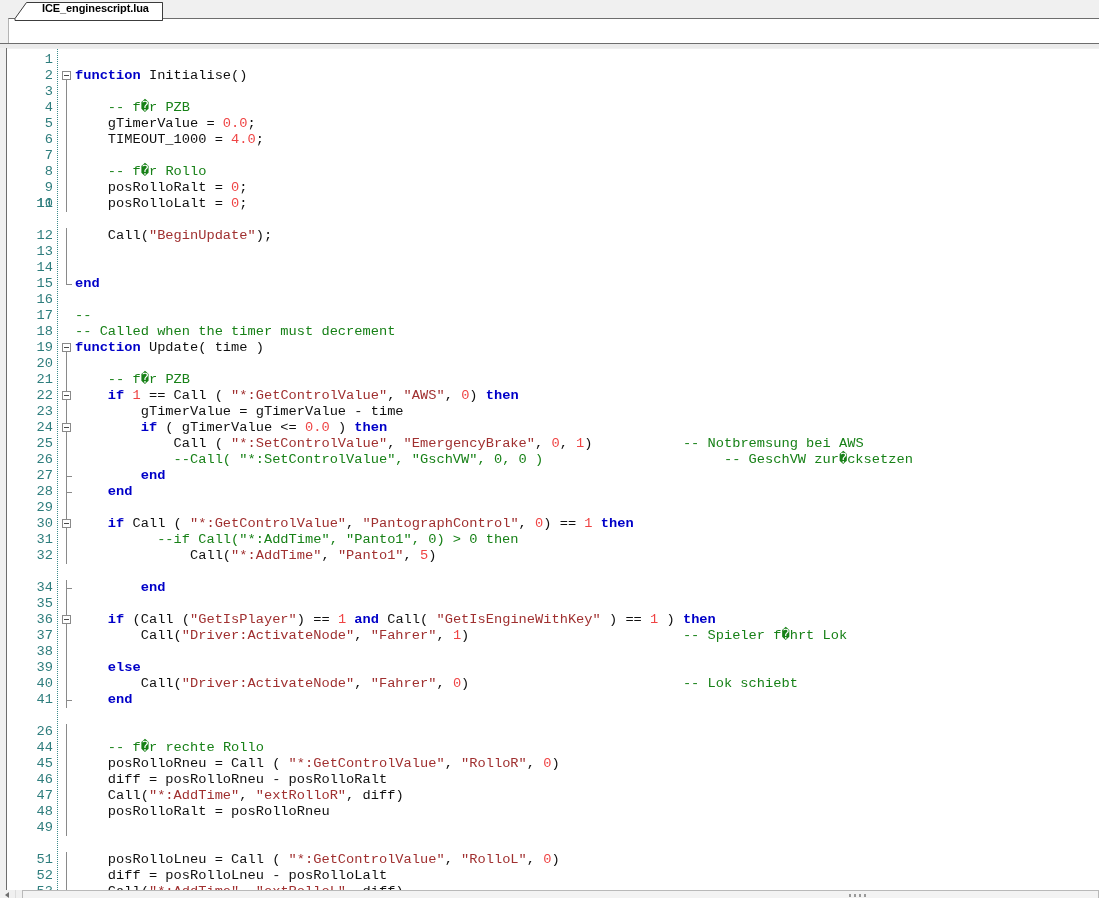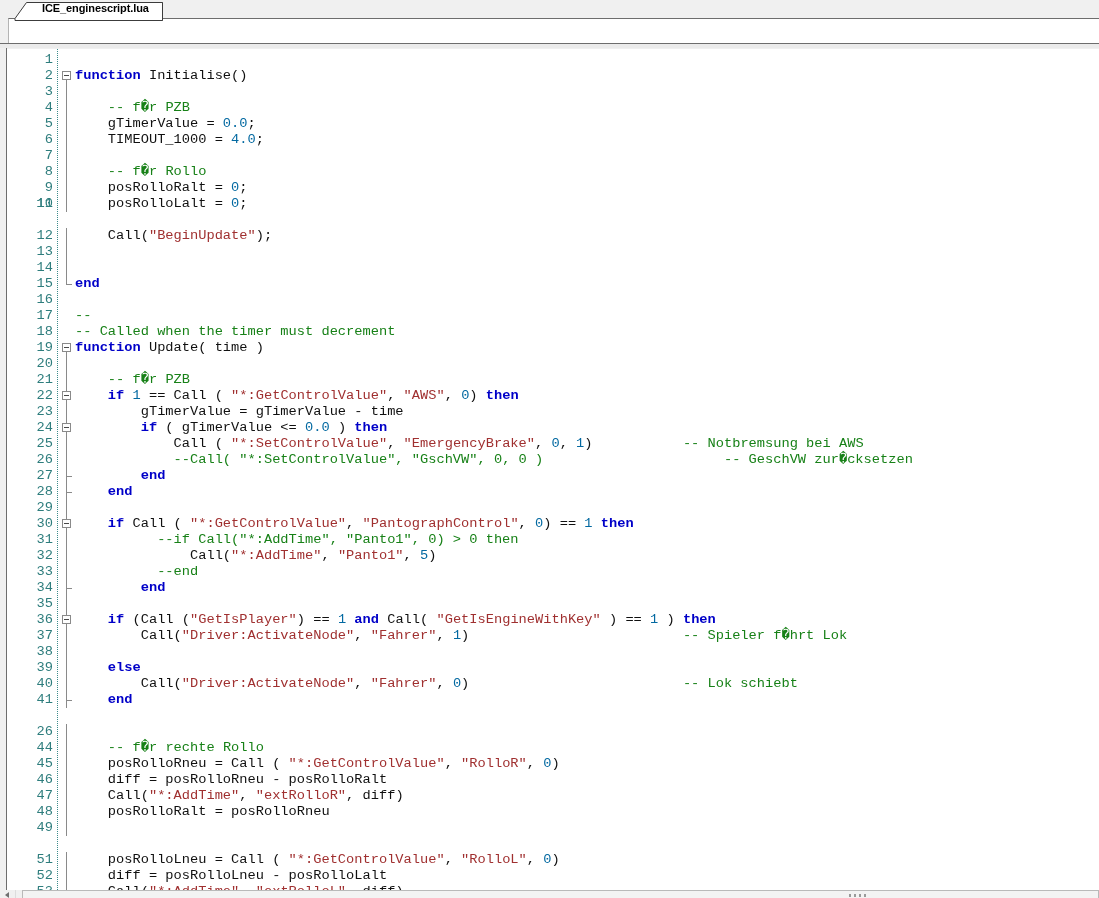--- a/index.html
+++ b/index.html
@@ -27,21 +27,21 @@
           background:repeating-linear-gradient(to bottom,#3d8b8b 0px,#3d8b8b 1px,rgba(0,0,0,0) 1px,rgba(0,0,0,0) 2px);}
   .code-lines{position:absolute;left:0;top:3px;right:0;bottom:0;}
   .row{position:absolute;left:0;right:0;height:16px;}
   .lineno{position:absolute;left:0;top:0;width:46px;height:16px;text-align:right;
           font:13.7px/16px "Liberation Mono","DejaVu Sans Mono",monospace;color:#2e7d7d;}
   .code{position:absolute;left:68px;top:0;white-space:pre;
         font:13.7px/16px "Liberation Mono","DejaVu Sans Mono",monospace;color:#101010;}
   .t-p{color:#101010;}
   .t-k{color:#0000c8;font-weight:bold;}
   .t-s{color:#a03030;}
-  .t-n{color:#0369a1;}
+  .t-n{color:#ef4444;}
   .t-c{color:#178117;}
 
   
   .fold{position:absolute;left:51px;top:0;width:16px;height:16px;}
   .fold-line{background:linear-gradient(#8a8a8a,#8a8a8a) no-repeat;background-size:1px 16px;background-position:8px 0;}
   .fold-boxn{background:linear-gradient(#8a8a8a,#8a8a8a) no-repeat;background-size:1px 4px;background-position:8px 0;}
   .fold-box::before,.fold-boxn::before{content:"";position:absolute;left:4px;top:3px;width:7px;height:7px;
       border:1px solid #8a8a8a;background-color:#fff;
       background-image:linear-gradient(#4a4a4a,#4a4a4a);background-repeat:no-repeat;
       background-size:5px 1px;background-position:center;}
@@ -232,25 +232,20 @@
         </div>
         <div class="row" style="top: 480px;">
           <span class="lineno">31</span>
           <span class="fold fold-line"></span>
           <span class="code"><span class="t-p">          </span><span class="t-c">--if Call("*:AddTime", "Panto1", 0) &gt; 0 then</span></span>
         </div>
         <div class="row" style="top: 496px;">
           <span class="lineno">32</span>
           <span class="fold fold-line"></span>
           <span class="code"><span class="t-p">              Call(</span><span class="t-s">"*:AddTime"</span><span class="t-p">, </span><span class="t-s">"Panto1"</span><span class="t-p">, </span><span class="t-n">5</span><span class="t-p">)</span></span>
-        </div>
-        <div class="row" style="top: 512px;">
-          <span class="lineno">33</span>
-          <span class="fold fold-line"></span>
-          <span class="code"><span class="t-p">          </span><span class="t-c">--end</span></span>
         </div>
         <div class="row" style="top: 528px;">
           <span class="lineno">34</span>
           <span class="fold fold-tick"></span>
           <span class="code"><span class="t-p">        </span><span class="t-k">end</span></span>
         </div>
         <div class="row" style="top: 544px;">
           <span class="lineno">35</span>
           <span class="fold fold-line"></span>
           <span class="code"></span>

